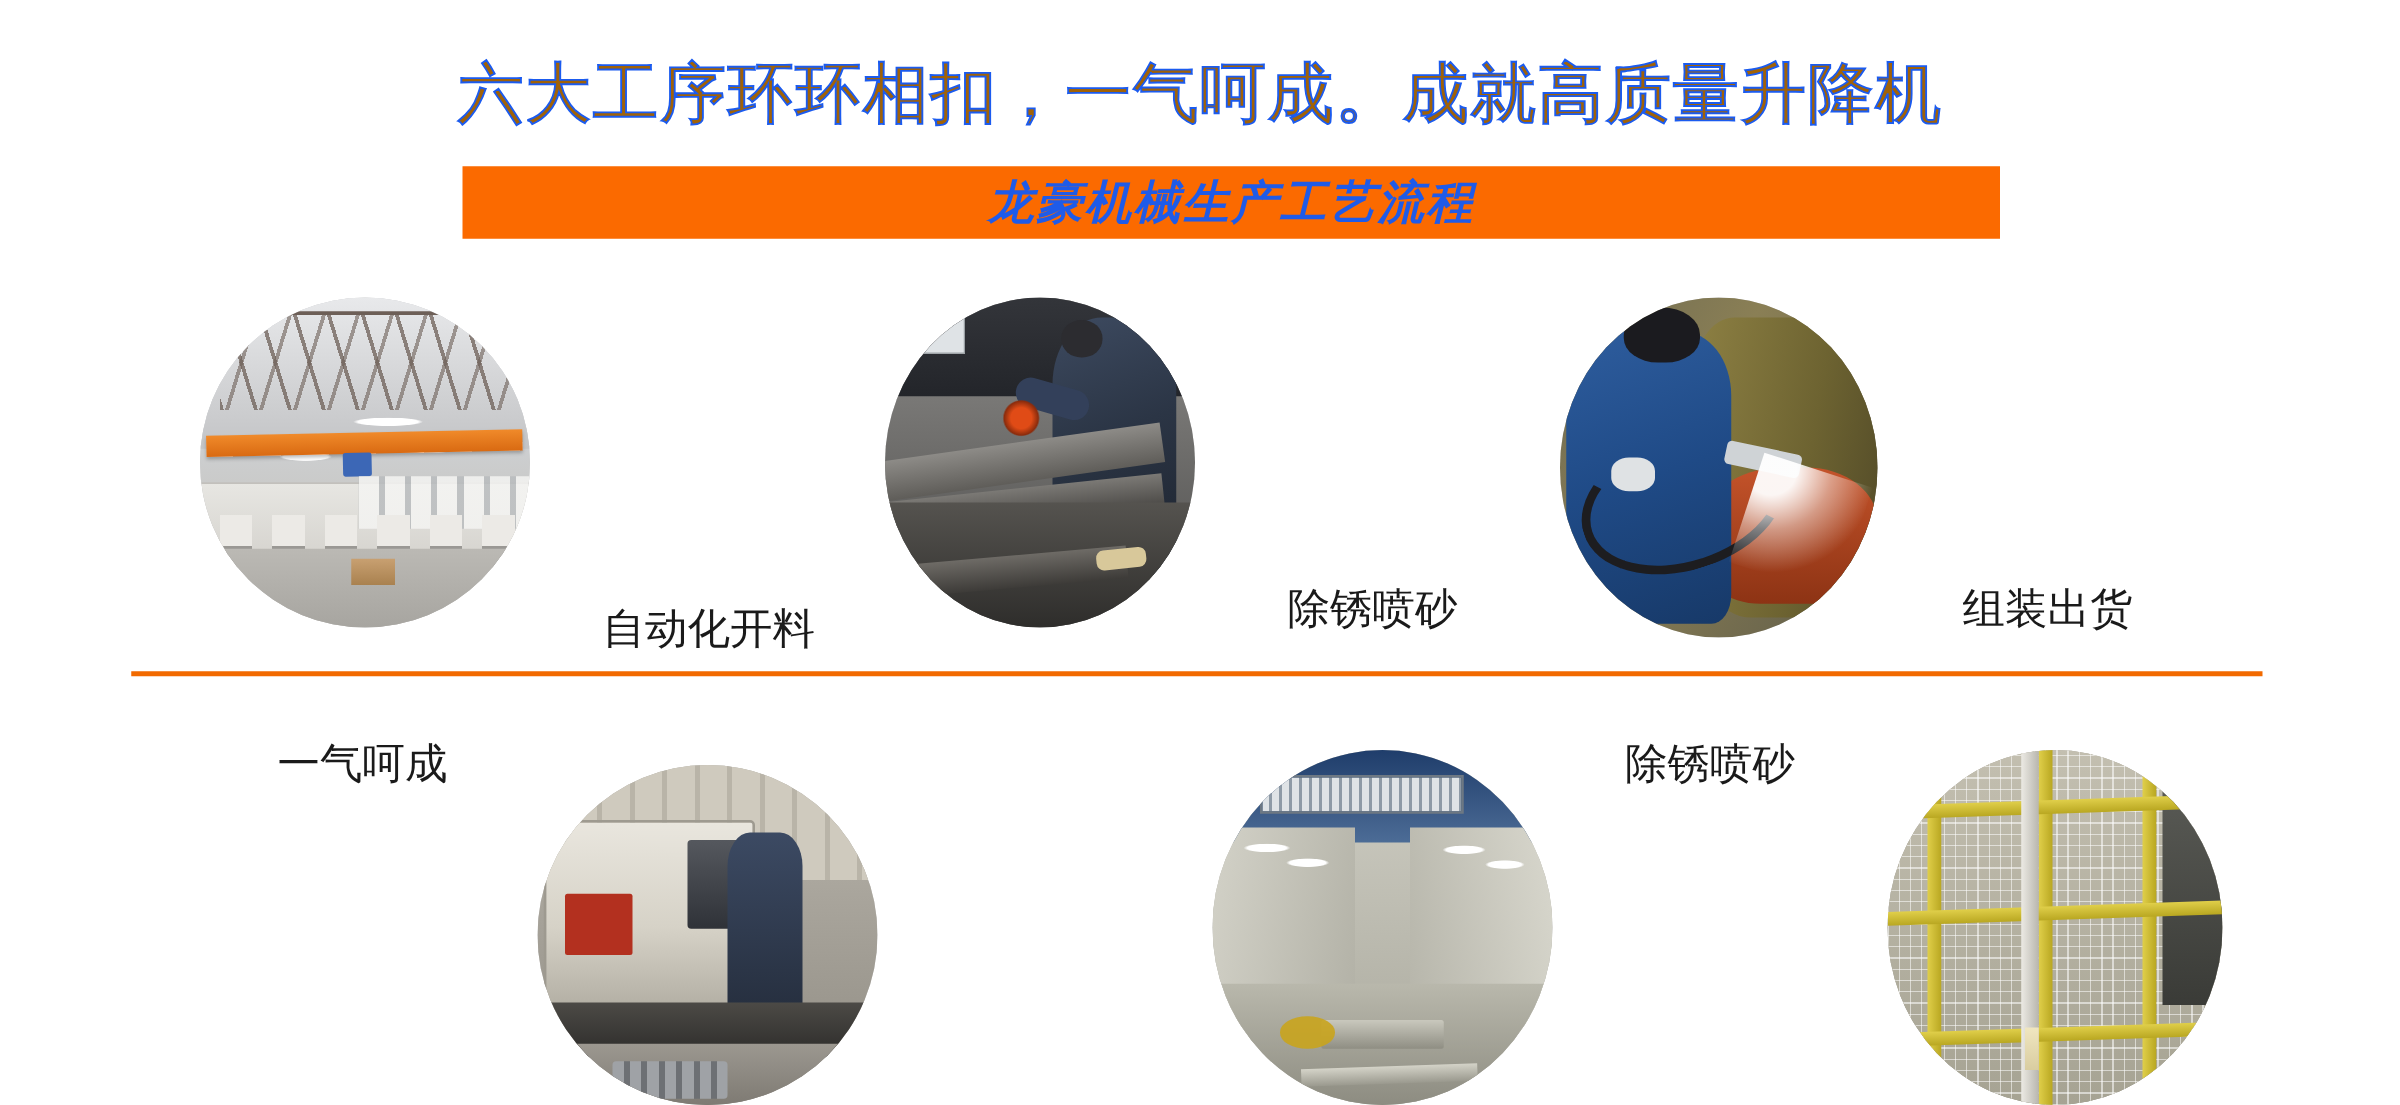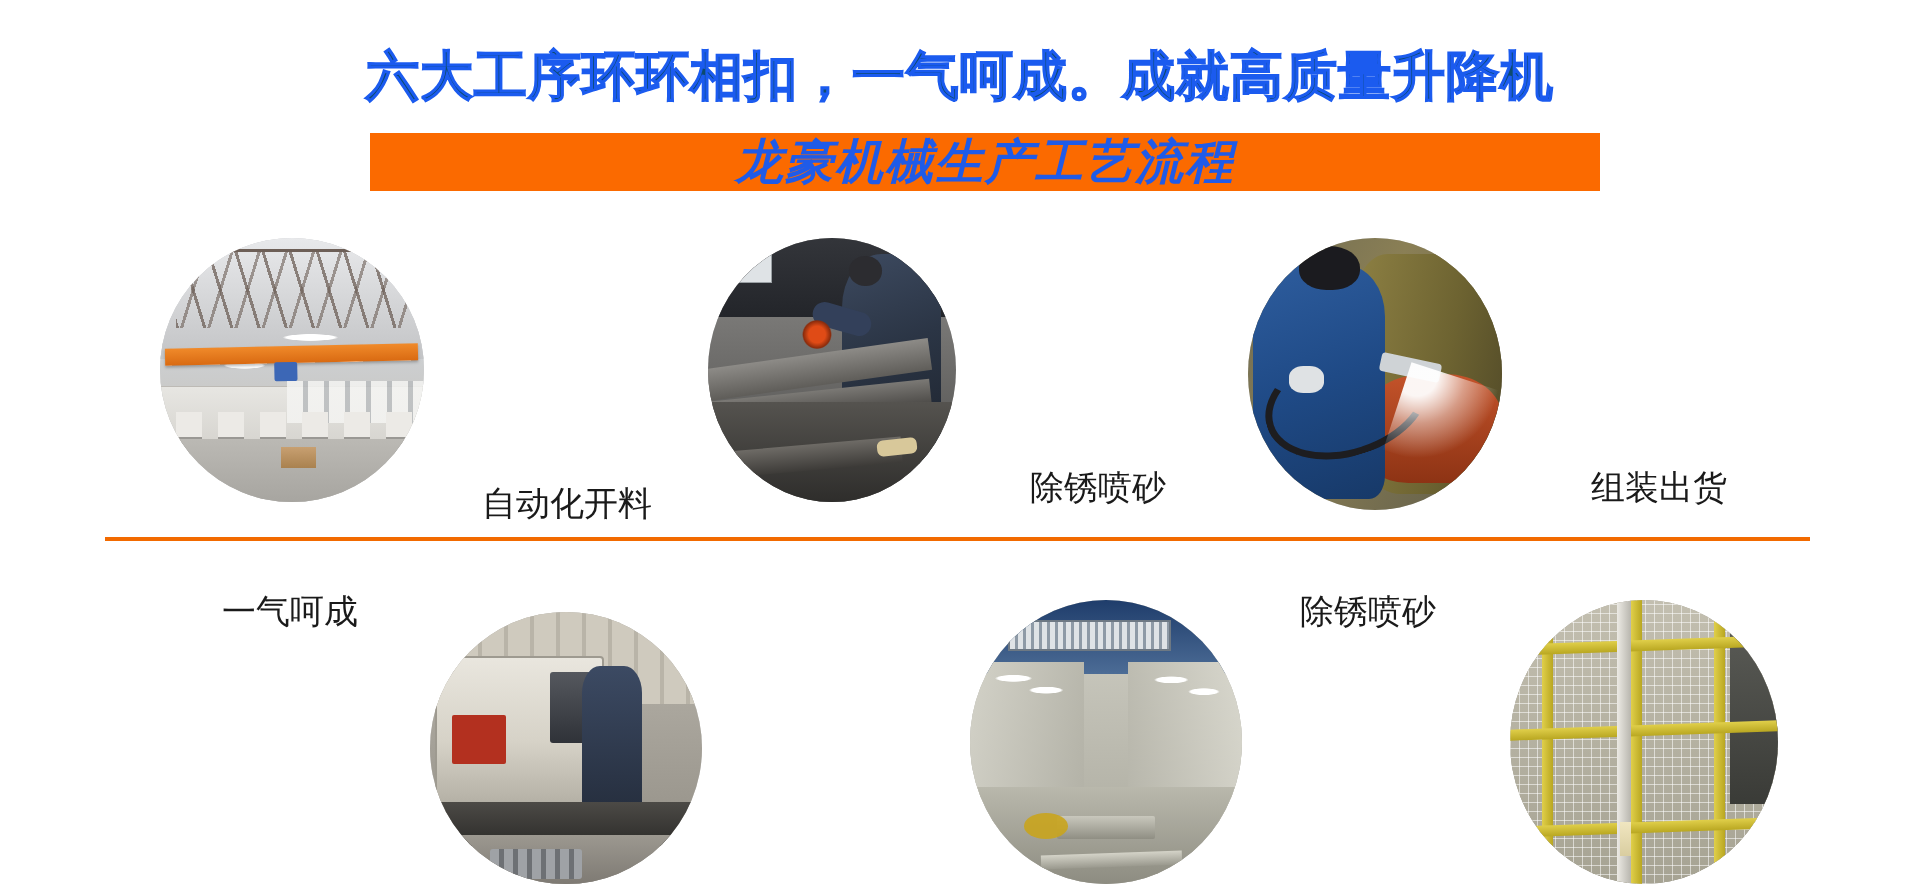--- a/index.html
+++ b/index.html
@@ -10,35 +10,35 @@
     font-family:"Liberation Sans","DejaVu Sans",sans-serif;
     overflow:hidden;
   }
   .page { position:relative; width:1920px; height:884px; background:#fff; }
 
   
   .headline {
     position:absolute; left:0; top:44px; width:1920px;
     text-align:center;
     font-size:53px; line-height:64px;
-    font-weight:bold;
-    color:#0c4a6e;
+    font-weight:normal;
+    color:#a16207;
     letter-spacing:1px;
     white-space:nowrap;
     -webkit-text-stroke:1.5px #1B5BEF;
   }
 
   .banner {
     position:absolute; left:370px; top:133px;
     width:1230px; height:58px;
     background:#FB6A00;
     display:flex; align-items:center; justify-content:center;
   }
   .banner-text {
-    font-size:48px; line-height:46px;
+    font-size:37px; line-height:46px;
     font-weight:bold; font-style:italic;
     color:#1F5BE8;
     letter-spacing:2px;
     white-space:nowrap;
   }
 
   
   .divider {
     position:absolute; left:105px; top:537px;
     width:1705px; height:4px;
@@ -378,21 +378,21 @@
         <div class="glove"></div>
       <div class="nozzle"></div>
         <div class="blast"></div>
     </div>
   </div>
 
   <span class="label" style="left:482px; top:482px;">自动化开料</span>
 
   <span class="label" style="left:1030px; top:466px;">除锈喷砂</span>
 
-  <span class="label" style="left:1570px; top:466px;margin-left:21px;">组装出货</span>
+  <span class="label" style="left:1570px; top:466px;">组装出货</span>
 
   <div class="divider"></div>
 
   <span class="label" style="left:222px; top:590px;">一气呵成</span>
 
 
   <span class="label" style="left:1300px; top:590px;">除锈喷砂</span>
 
   <div class="photo" style="left:430px; top:612px; width:272px; height:272px;">
     <div class="scene s4">

